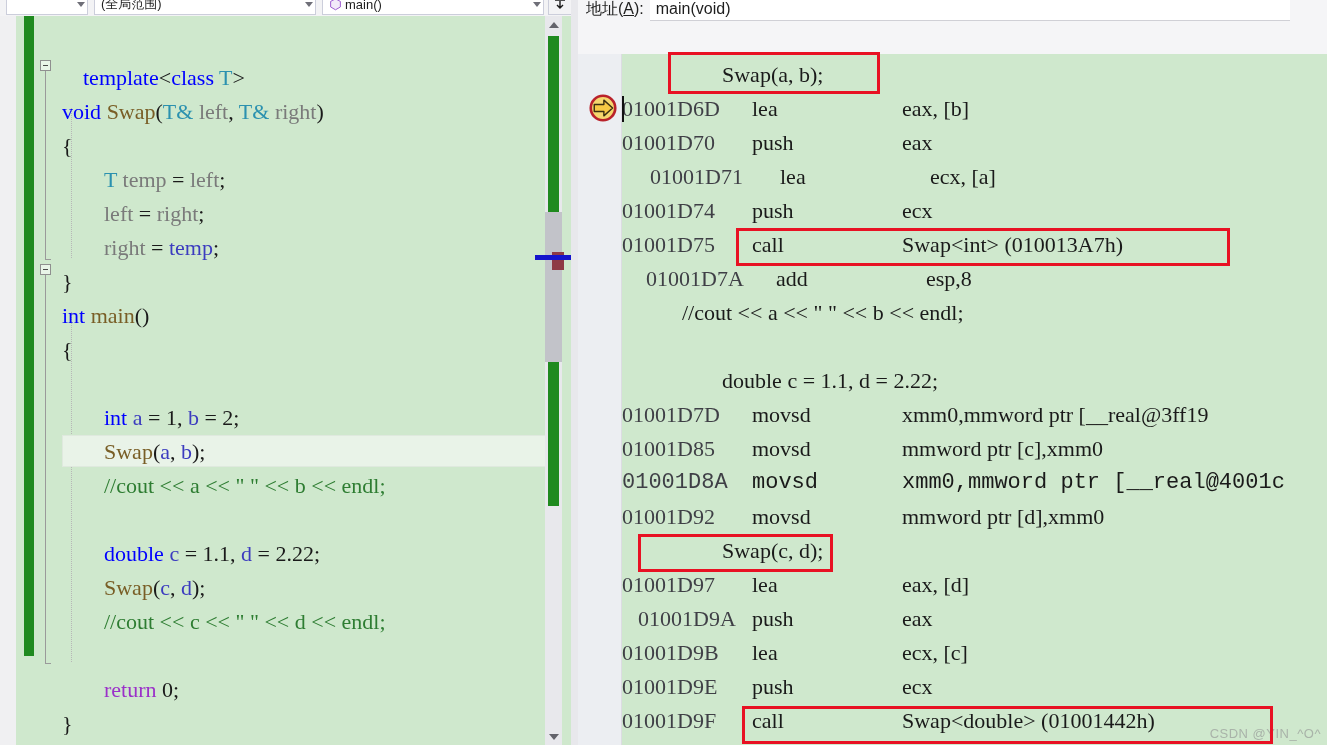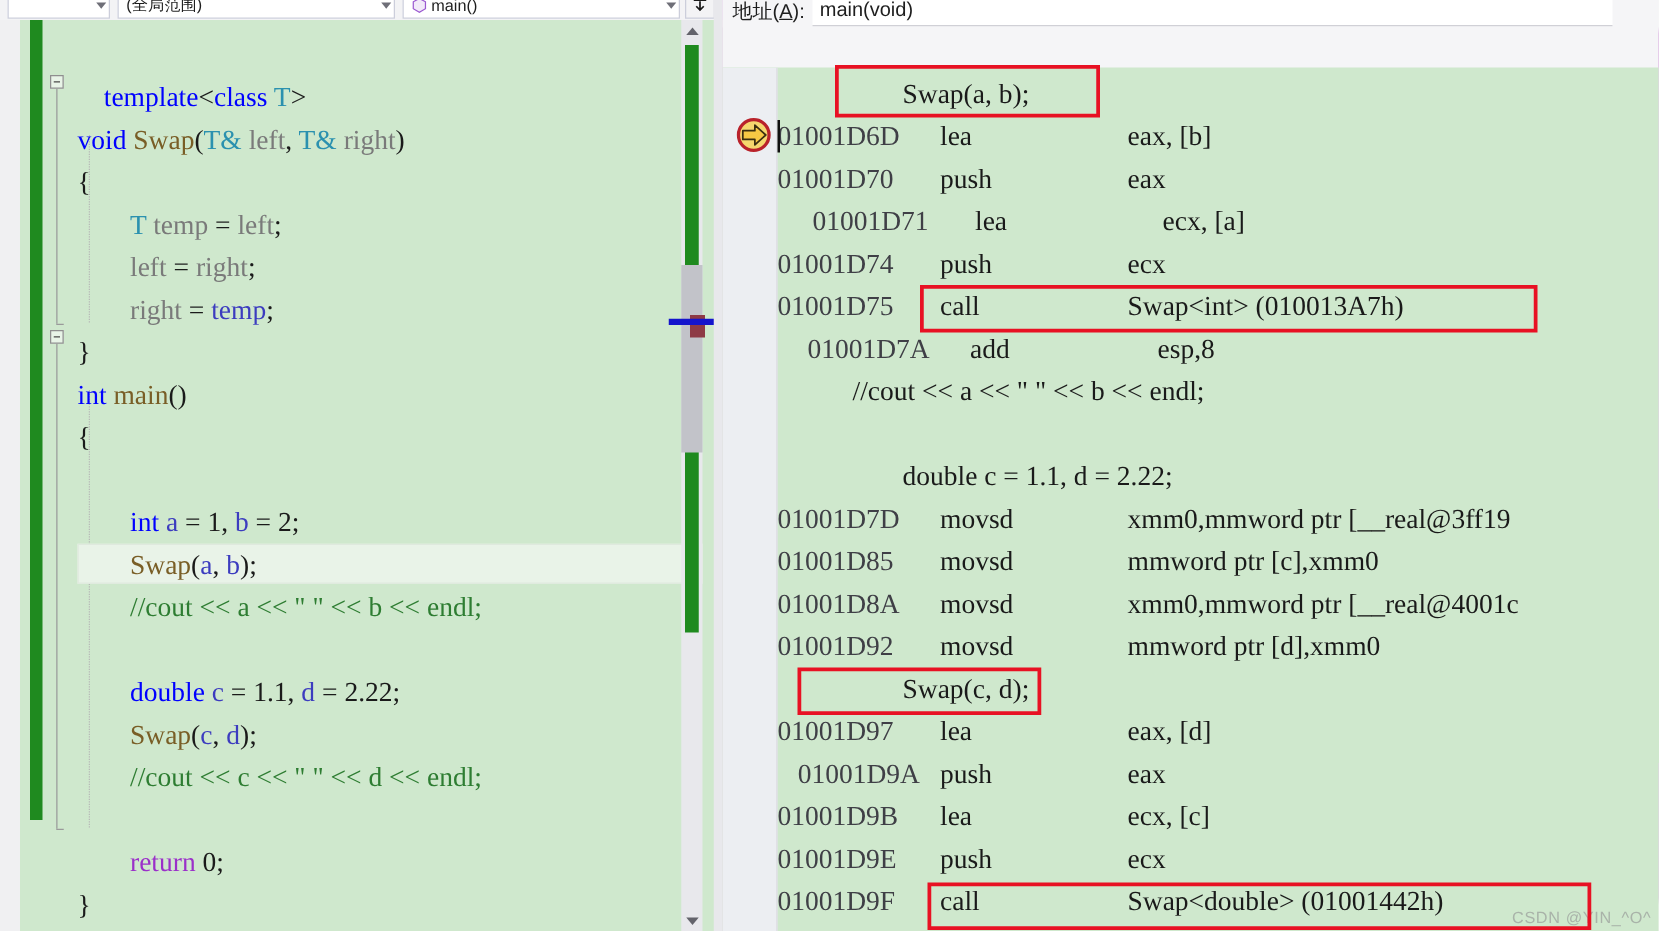--- a/index.html
+++ b/index.html
@@ -447,21 +447,21 @@
           <div class="dline" style="top: 72px;"><span class="daddr" style="display: inline-block; width: 130px;">01001D70</span><span class="dmn" style="display: inline-block; width: 150px;">push</span><span class="dop">eax</span></div>
           <div class="dline" style="top: 106px; padding-left: 28px;"><span class="daddr" style="display: inline-block; width: 130px;">01001D71</span><span class="dmn" style="display: inline-block; width: 150px;">lea</span><span class="dop">ecx, [a]</span></div>
           <div class="dline" style="top: 140px;"><span class="daddr" style="display: inline-block; width: 130px;">01001D74</span><span class="dmn" style="display: inline-block; width: 150px;">push</span><span class="dop">ecx</span></div>
           <div class="dline" style="top: 174px;"><span class="daddr" style="display: inline-block; width: 130px;">01001D75</span><span class="dmn" style="display: inline-block; width: 150px;">call</span><span class="dop">Swap&lt;int&gt; (010013A7h)</span></div>
           <div class="dline" style="top: 208px; margin-left: 24px;"><span class="daddr" style="display: inline-block; width: 130px;">01001D7A</span><span class="dmn" style="display: inline-block; width: 150px;">add</span><span class="dop">esp,8</span></div>
           <div class="dline" style="top: 242px; padding-left: 60px;"><span class="dsrc">//cout &lt;&lt; a &lt;&lt; " " &lt;&lt; b &lt;&lt; endl;</span></div>
           <div class="dline" style="top: 276px;">&nbsp;</div>
           <div class="dline" style="top: 310px; padding-left: 100px;"><span class="dsrc">double c = 1.1, d = 2.22;</span></div>
           <div class="dline" style="top: 344px;"><span class="daddr" style="display: inline-block; width: 130px;">01001D7D</span><span class="dmn" style="display: inline-block; width: 150px;">movsd</span><span class="dop">xmm0,mmword ptr [__real@3ff19</span></div>
           <div class="dline" style="top: 378px;"><span class="daddr" style="display: inline-block; width: 130px;">01001D85</span><span class="dmn" style="display: inline-block; width: 150px;">movsd</span><span class="dop">mmword ptr [c],xmm0</span></div>
-          <div class="dline" style="top: 412px;"><span class="daddr" style="display: inline-block; width: 130px;">01001D8A</span><span class="dmn" style="display: inline-block; width: 150px;">movsd</span><span class="dop">xmm0,mmword ptr [__real@4001c</span></div>
+          <div class="dline" style="top: 412px; font-family: Liberation Mono, monospace;"><span class="daddr" style="display: inline-block; width: 130px;">01001D8A</span><span class="dmn" style="display: inline-block; width: 150px;">movsd</span><span class="dop">xmm0,mmword ptr [__real@4001c</span></div>
           <div class="dline" style="top: 446px;"><span class="daddr" style="display: inline-block; width: 130px;">01001D92</span><span class="dmn" style="display: inline-block; width: 150px;">movsd</span><span class="dop">mmword ptr [d],xmm0</span></div>
           <div class="dline" style="top: 480px; padding-left: 100px;"><span class="dsrc">Swap(c, d);</span></div>
           <div class="dline" style="top: 514px;"><span class="daddr" style="display: inline-block; width: 130px;">01001D97</span><span class="dmn" style="display: inline-block; width: 150px;">lea</span><span class="dop">eax, [d]</span></div>
           <div class="dline" style="top: 548px;"><span class="daddr" style="display: inline-block; width: 130px; text-align: center;">01001D9A</span><span class="dmn" style="display: inline-block; width: 150px;">push</span><span class="dop">eax</span></div>
           <div class="dline" style="top: 582px;"><span class="daddr" style="display: inline-block; width: 130px;">01001D9B</span><span class="dmn" style="display: inline-block; width: 150px;">lea</span><span class="dop">ecx, [c]</span></div>
           <div class="dline" style="top: 616px;"><span class="daddr" style="display: inline-block; width: 130px;">01001D9E</span><span class="dmn" style="display: inline-block; width: 150px;">push</span><span class="dop">ecx</span></div>
           <div class="dline" style="top: 650px;"><span class="daddr" style="display: inline-block; width: 130px;">01001D9F</span><span class="dmn" style="display: inline-block; width: 150px;">call</span><span class="dop">Swap&lt;double&gt; (01001442h)</span></div>
         </div>
       <div class="watermark">CSDN @YIN_^O^</div>
     </div>

